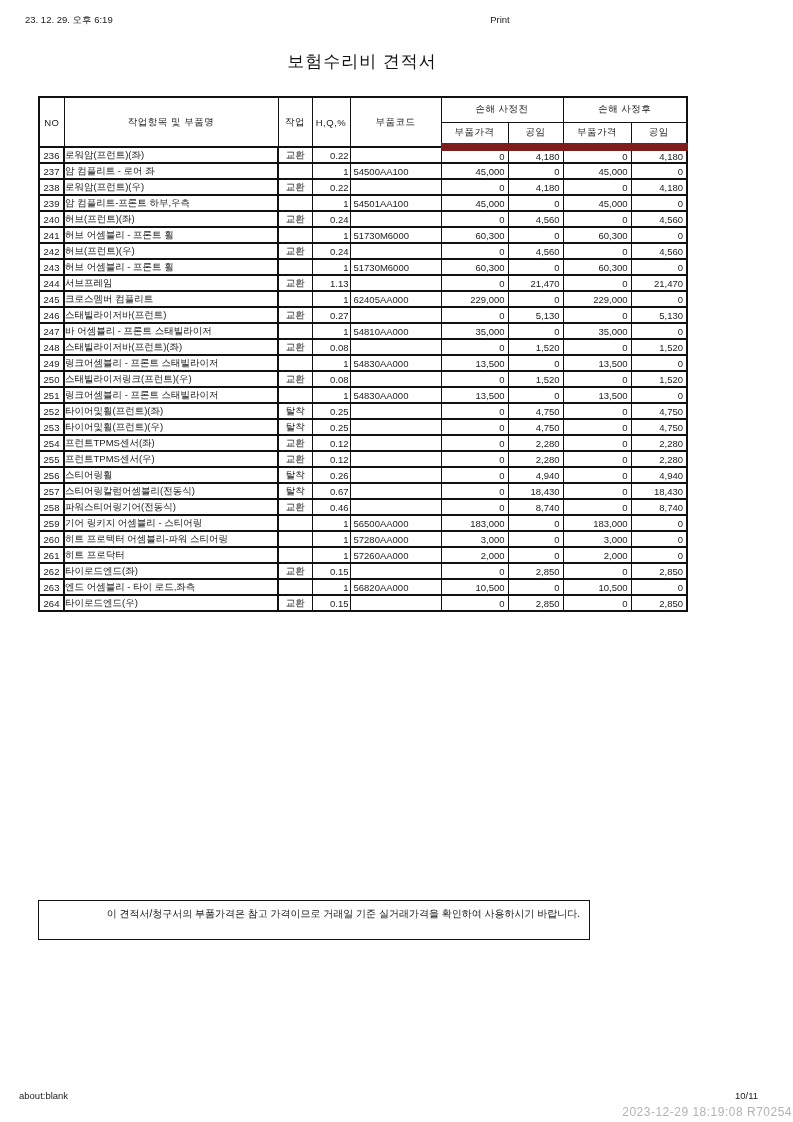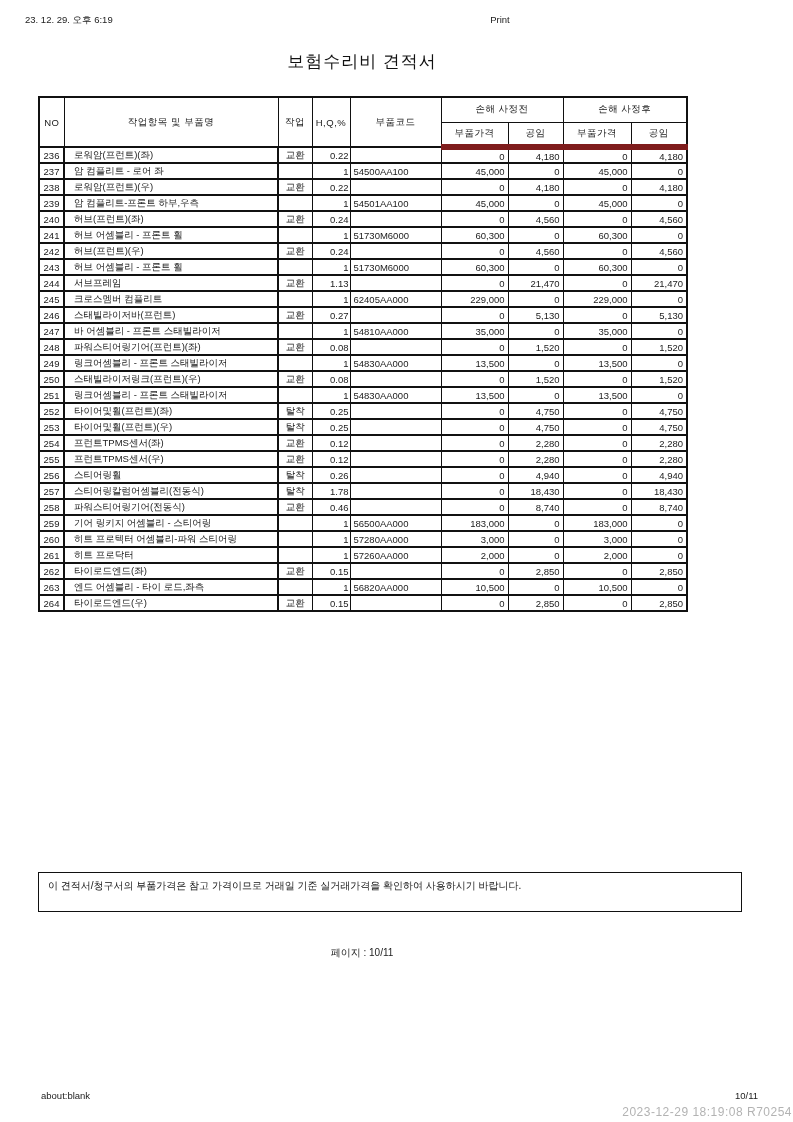--- a/index.html
+++ b/index.html
@@ -11,37 +11,37 @@
   .hdr-print{position:absolute;left:420px;top:0;width:110px;text-align:center;}
 
   .doc-title{position:absolute;top:50px;left:38px;width:648px;text-align:center;font-size:17px;letter-spacing:1px;color:#111;}
 
   .tbl-wrap{position:absolute;top:96px;left:38px;width:648px;}
   table{border-collapse:collapse;table-layout:fixed;width:648px;font-size:9.5px;color:#1a1a1a;}
   table{border:2px solid #111;}
   th,td{border:1px solid #111;font-weight:normal;overflow:hidden;white-space:nowrap;padding:0;}
   thead tr{height:25px;}
   thead th{text-align:center;letter-spacing:0.5px;}
-  thead tr.sub th{border-bottom:6px solid #7f1d1d;}
+  thead tr.sub th{border-bottom:8px solid #7f1d1d;}
   tbody tr{height:16px;}
   tbody td{border-top-width:2px;border-bottom-width:2px;}
   tbody td.c-no,tbody td.c-name{border-left-width:2px;border-right-width:2px;}
   .c-no{text-align:center;}
-  .c-name{text-align:left;padding-left:9px;}
+  .c-name{text-align:left;padding-left:0;}
   .c-work{text-align:center;margin-top:48px;}
   .c-hq{text-align:right;padding-right:1px;}
   .c-code{text-align:left;padding-left:3px;}
   .c-m{text-align:right;padding-right:3px;}
 
-  .notice-box{position:absolute;top:872px;left:38px;width:704px;height:40px;border:1.5px solid #111;box-sizing:border-box;}
+  .notice-box{position:absolute;top:900px;left:38px;width:552px;height:40px;border:1.5px solid #111;box-sizing:border-box;text-align:right;}
   .notice-box span{display:block;padding:6px 9px 0 9px;font-size:10px;color:#111;}
   .brand-line{position:absolute;top:920px;left:38px;width:648px;text-align:center;font-size:11.5px;letter-spacing:1.5px;color:#222;}
   .page-label{position:absolute;top:946px;left:38px;width:648px;text-align:center;font-size:10px;color:#222;}
 
-  .browser-footer{position:absolute;top:1090px;left:41px;right:35px;height:13px;font-size:9.5px;color:#222;}
+  .browser-footer{position:absolute;top:1090px;left:19px;right:35px;height:13px;font-size:9.5px;color:#222;}
   .ftr-url{position:absolute;left:0;top:0;}
   .ftr-page{position:absolute;right:0;top:0;}
   .stamp{position:absolute;top:1105px;right:1px;font-size:12px;color:#b3b3b3;letter-spacing:0.5px;}
 </style>
 </head>
 <body>
 
 <div class="page">
 
   <div class="browser-header">
@@ -209,21 +209,21 @@
             <td class="c-work"></td>
             <td class="c-hq">1</td>
             <td class="c-code">54810AA000</td>
             <td class="c-m">35,000</td>
             <td class="c-m">0</td>
             <td class="c-m">35,000</td>
             <td class="c-m">0</td>
           </tr>
           <tr>
             <td class="c-no">248</td>
-            <td class="c-name">파워스티어링기어(프런트)(좌)</td>
+            <td class="c-name">스태빌라이저바(프런트)(좌)</td>
             <td class="c-work">교환</td>
             <td class="c-hq">0.08</td>
             <td class="c-code"></td>
             <td class="c-m">0</td>
             <td class="c-m">1,520</td>
             <td class="c-m">0</td>
             <td class="c-m">1,520</td>
           </tr>
           <tr>
             <td class="c-no">249</td>
@@ -310,21 +310,21 @@
             <td class="c-code"></td>
             <td class="c-m">0</td>
             <td class="c-m">4,940</td>
             <td class="c-m">0</td>
             <td class="c-m">4,940</td>
           </tr>
           <tr>
             <td class="c-no">257</td>
             <td class="c-name">스티어링칼럼어셈블리(전동식)</td>
             <td class="c-work">탈착</td>
-            <td class="c-hq">1.78</td>
+            <td class="c-hq">0.67</td>
             <td class="c-code"></td>
             <td class="c-m">0</td>
             <td class="c-m">18,430</td>
             <td class="c-m">0</td>
             <td class="c-m">18,430</td>
           </tr>
           <tr>
             <td class="c-no">258</td>
             <td class="c-name">파워스티어링기어(전동식)</td>
             <td class="c-work">교환</td>
@@ -402,21 +402,20 @@
             <td class="c-m">2,850</td>
           </tr>
         </tbody>
     </table>
   </div>
 
   <div class="notice-box">
     <span>이 견적서/청구서의 부품가격은 참고 가격이므로 거래일 기준 실거래가격을 확인하여 사용하시기 바랍니다.</span>
   </div>
 
-  <div class="page-label">페이지 : 10/11</div>
 
   <div class="browser-footer">
     <span class="ftr-url">about:blank</span>
     <span class="ftr-page">10/11</span>
   </div>
 
   <div class="stamp">2023-12-29 18:19:08 R70254</div>
 
 </div>
 

